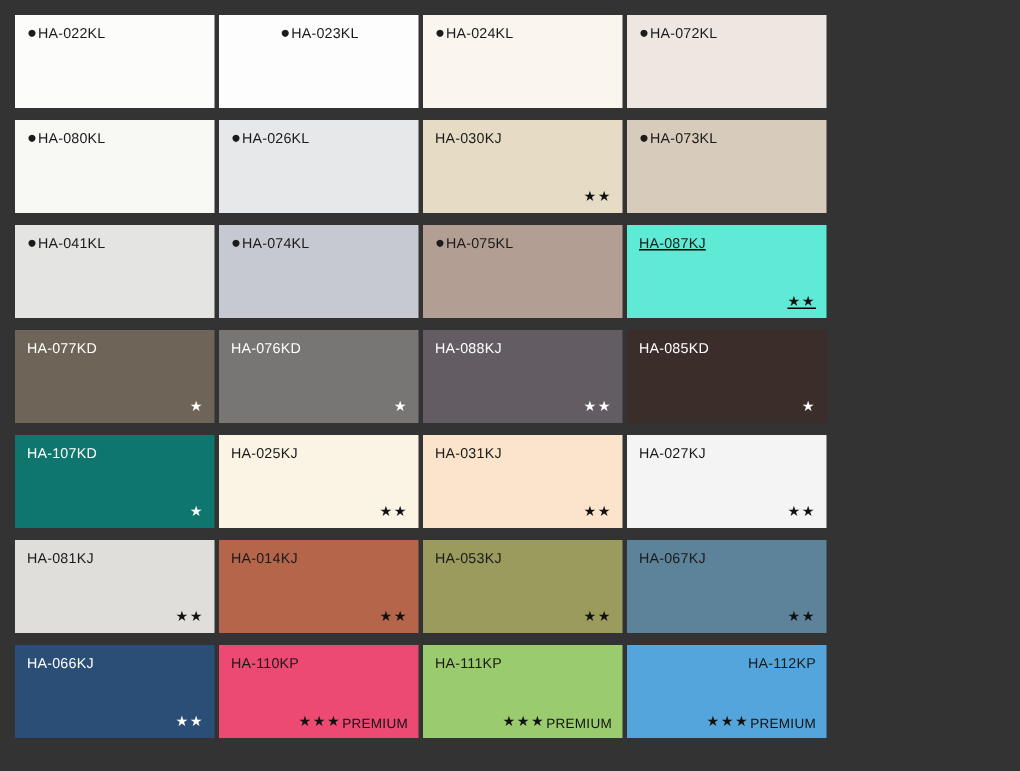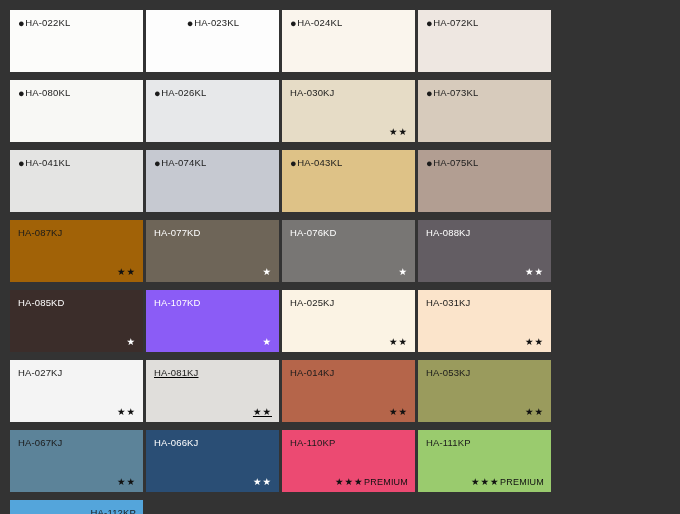--- a/index.html
+++ b/index.html
@@ -96,27 +96,24 @@
     </div>
     <div class="swatch has-bullet" style="background: rgb(215, 203, 188);">
       <div class="swatch-code"><span class="bullet">●</span><span>HA-073KL</span></div>
     </div>
     <div class="swatch has-bullet" style="background: rgb(228, 228, 227);">
       <div class="swatch-code"><span class="bullet">●</span><span>HA-041KL</span></div>
     </div>
     <div class="swatch has-bullet" style="background: rgb(198, 201, 209);">
       <div class="swatch-code"><span class="bullet">●</span><span>HA-074KL</span></div>
     </div>
-    <div class="swatch has-bullet" style="background: rgb(222, 194, 135);">
-      <div class="swatch-code"><span class="bullet">●</span><span>HA-043KL</span></div>
-    </div>
     <div class="swatch has-bullet" style="background: rgb(178, 158, 146);">
       <div class="swatch-code"><span class="bullet">●</span><span>HA-075KL</span></div>
     </div>
-    <div class="swatch" style="background: #a16207;">
+    <div class="swatch" style="background: #5eead4; text-decoration: underline;">
       <div class="swatch-code"><span>HA-087KJ</span></div>
       <div class="swatch-rating">
         <span class="stars">★★</span>
       </div>
     </div>
     <div class="swatch on-dark" style="background: rgb(110, 101, 88);">
       <div class="swatch-code"><span>HA-077KD</span></div>
       <div class="swatch-rating">
         <span class="stars">★</span>
       </div>
@@ -132,21 +129,21 @@
       <div class="swatch-rating">
         <span class="stars">★★</span>
       </div>
     </div>
     <div class="swatch on-dark" style="background: rgb(59, 45, 42);">
       <div class="swatch-code"><span>HA-085KD</span></div>
       <div class="swatch-rating">
         <span class="stars">★</span>
       </div>
     </div>
-    <div class="swatch on-dark" style="background: #8b5cf6;">
+    <div class="swatch on-dark" style="background: #0f766e;">
       <div class="swatch-code"><span>HA-107KD</span></div>
       <div class="swatch-rating">
         <span class="stars">★</span>
       </div>
     </div>
     <div class="swatch" style="background: rgb(251, 243, 228);">
       <div class="swatch-code"><span>HA-025KJ</span></div>
       <div class="swatch-rating">
         <span class="stars">★★</span>
       </div>
@@ -156,21 +153,21 @@
       <div class="swatch-rating">
         <span class="stars">★★</span>
       </div>
     </div>
     <div class="swatch" style="background: rgb(244, 244, 244);">
       <div class="swatch-code"><span>HA-027KJ</span></div>
       <div class="swatch-rating">
         <span class="stars">★★</span>
       </div>
     </div>
-    <div class="swatch" style="background: rgb(224, 222, 219); text-decoration: underline;">
+    <div class="swatch" style="background: rgb(224, 222, 219);">
       <div class="swatch-code"><span>HA-081KJ</span></div>
       <div class="swatch-rating">
         <span class="stars">★★</span>
       </div>
     </div>
     <div class="swatch" style="background: rgb(181, 101, 74);">
       <div class="swatch-code"><span>HA-014KJ</span></div>
       <div class="swatch-rating">
         <span class="stars">★★</span>
       </div>

